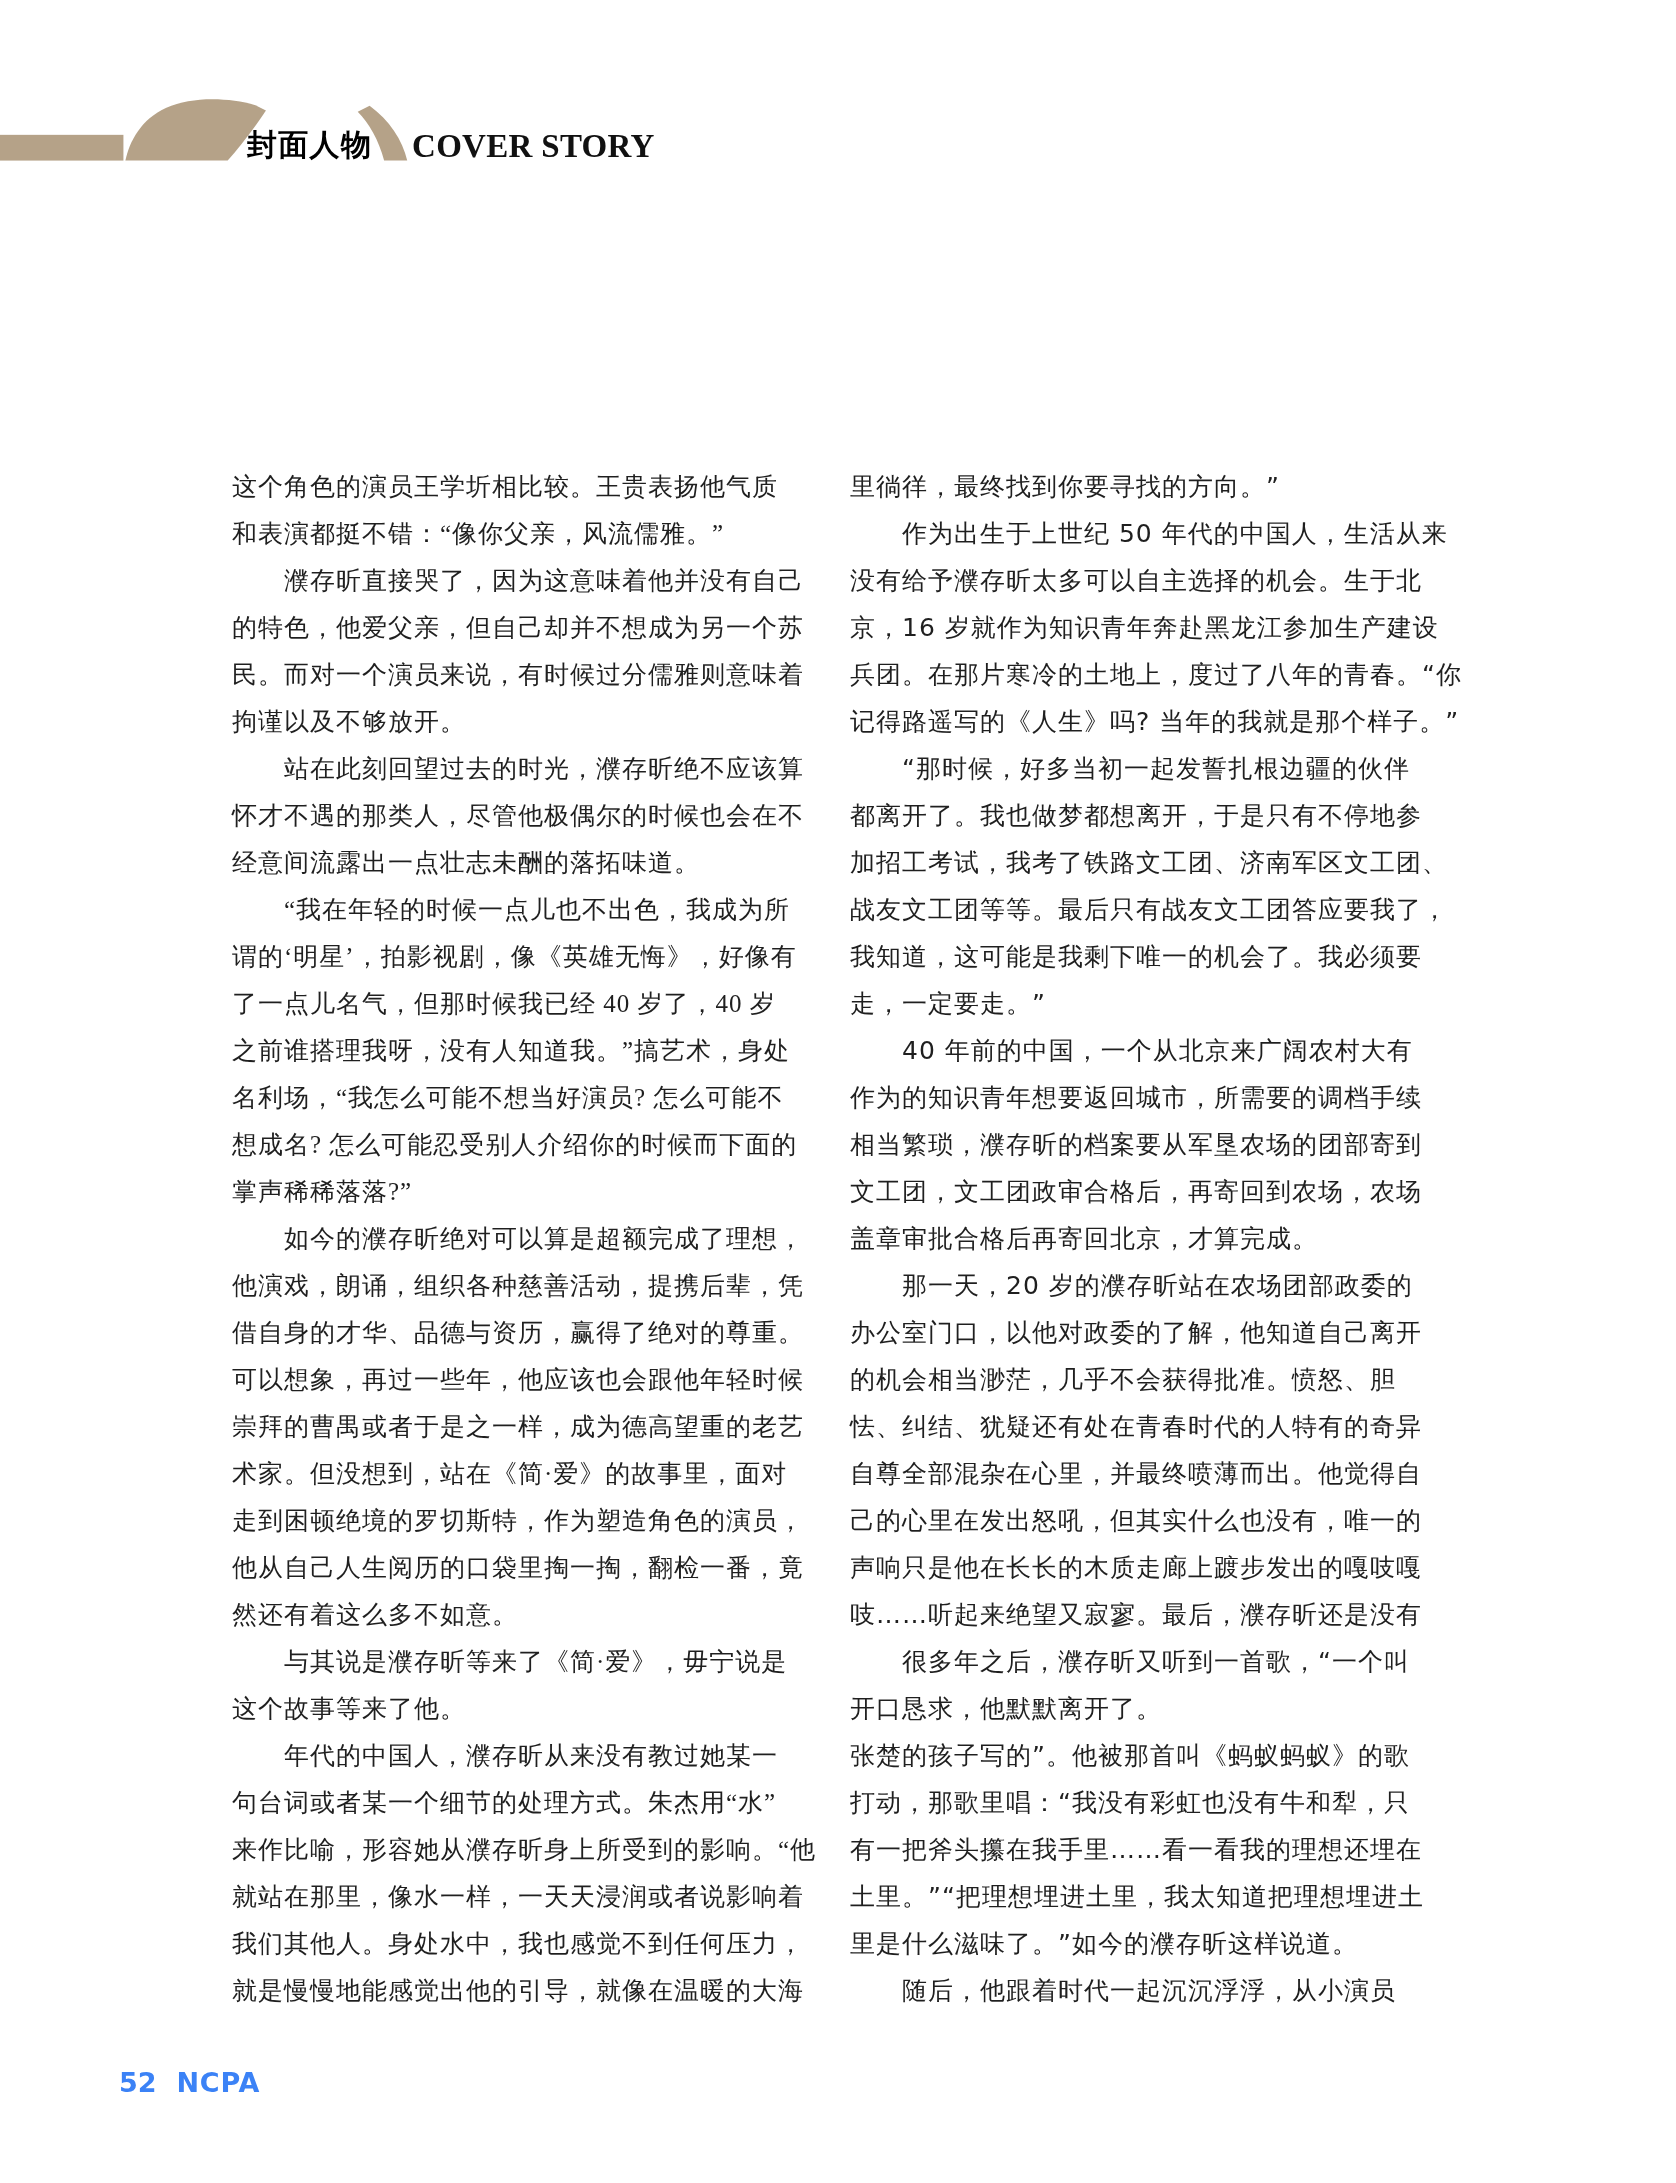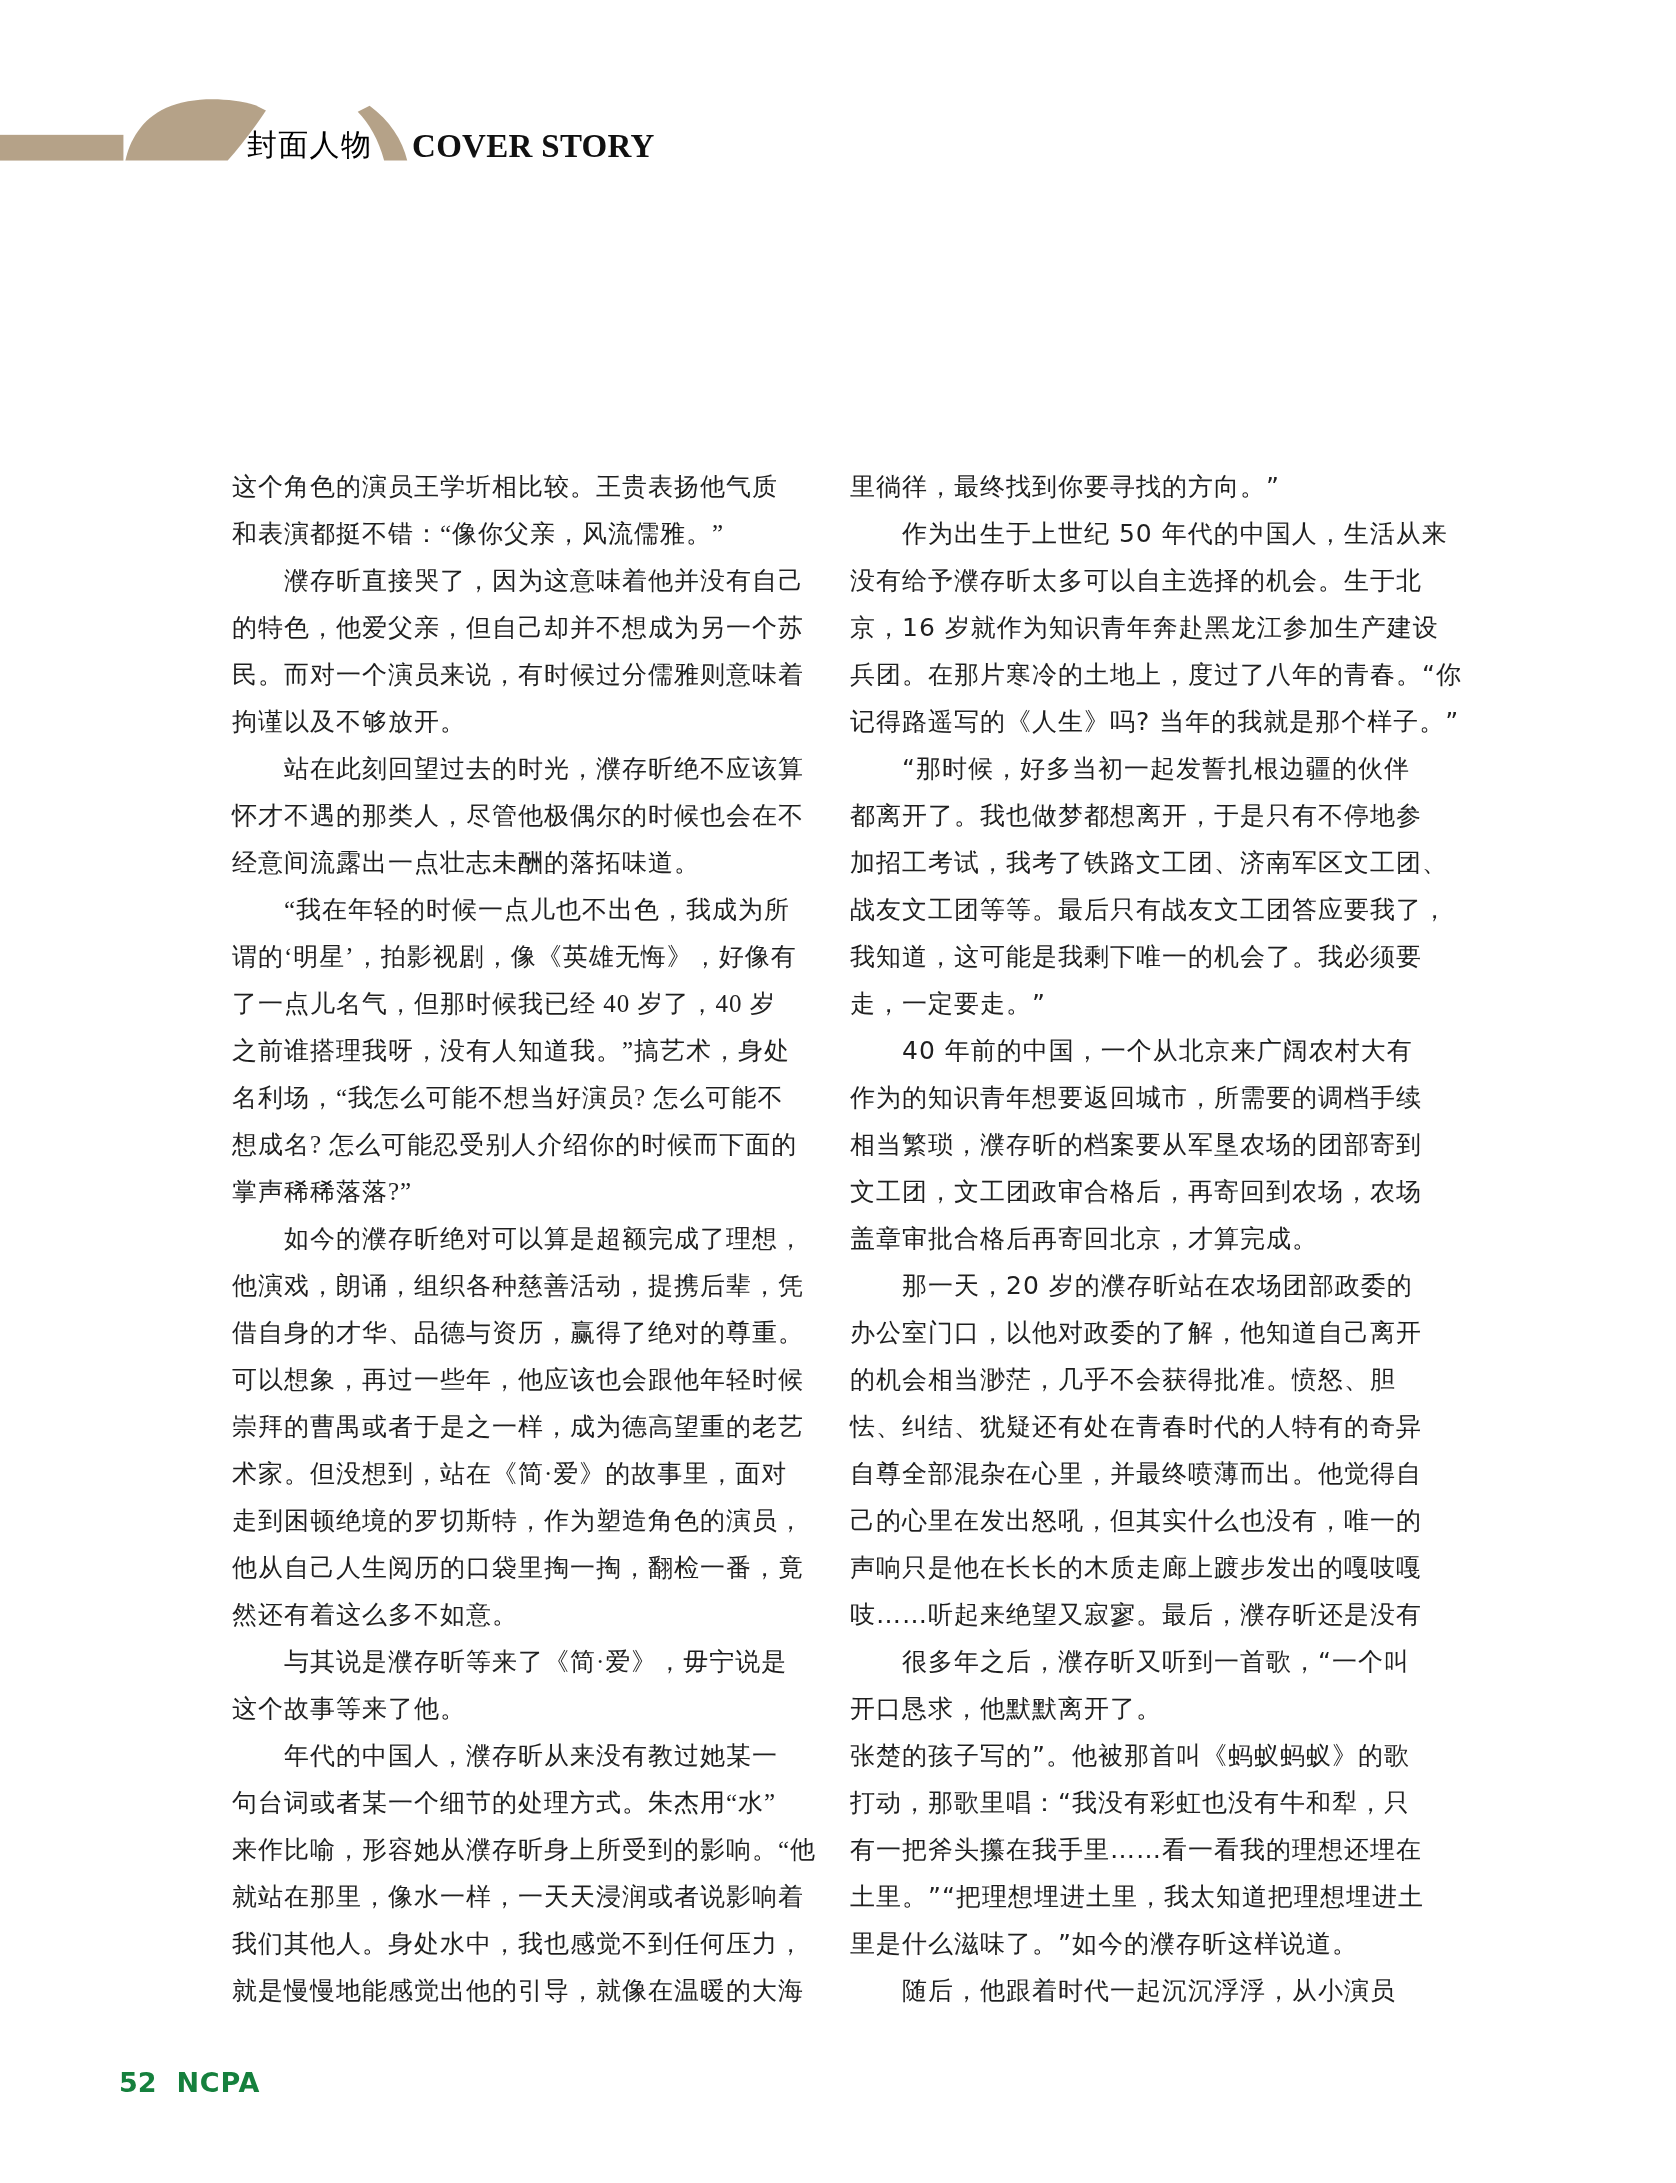--- a/index.html
+++ b/index.html
@@ -15,21 +15,21 @@
 
   
   .header-deco {
     position:absolute; left:0; top:0;
     width:462px; height:172px;
     display:block;
   }
   .cn-title {
     position:absolute; left:247px; top:129px;
     height:32px; line-height:32px;
-    font-size:30px; font-weight:400;
+    font-size:30px; font-weight:700;
     letter-spacing:1.3px;
     color:#000;
     white-space:nowrap;
   }
   .en-title {
     position:absolute; left:412px; top:130px;
     height:32px; line-height:32px;
     font-family:"Liberation Serif", serif;
     font-size:33px; font-weight:700;
     letter-spacing:0.3px;
@@ -50,21 +50,21 @@
     letter-spacing:1px;
     white-space:nowrap;
     color:#1f1f1f;
   }
 
   
   .footer {
     position:absolute; left:119px; top:2068px;
     height:29px; line-height:29px;
     font-size:27px; font-weight:600;
-    color:#15803d;
+    color:#3b82f6;
     white-space:nowrap;
   }
   .footer .code { margin-left:20px; letter-spacing:0.7px; }
 </style>
 </head>
 <body>
 
 <div>
   <svg class="header-deco" viewBox="0 0 700 260" xmlns="http://www.w3.org/2000/svg" aria-hidden="true">
     <rect x="0" y="204" width="187" height="39" fill="var(--accent)"></rect>

